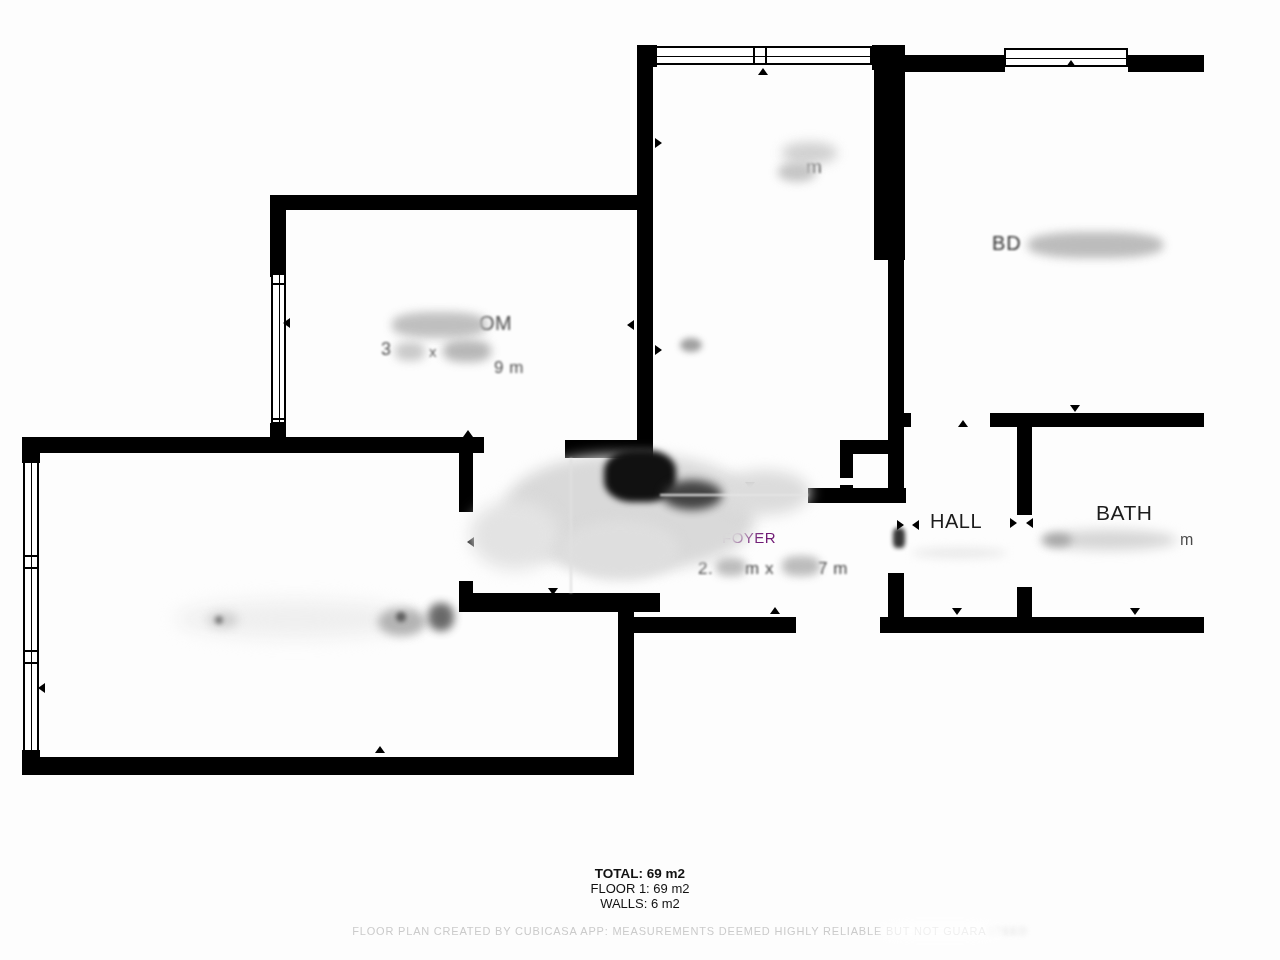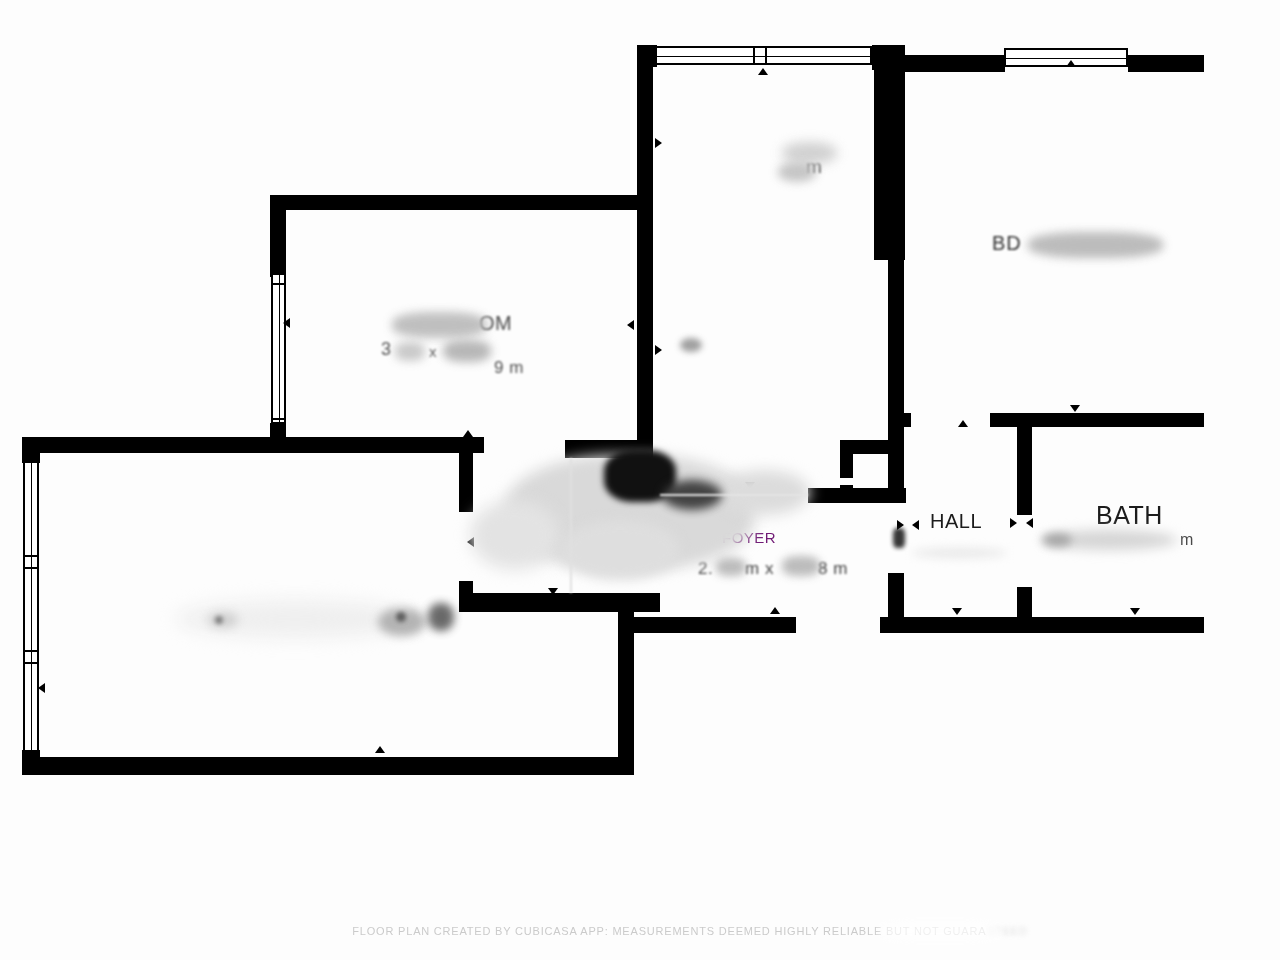--- a/index.html
+++ b/index.html
@@ -11,21 +11,21 @@
   .window.v::after{content:"";position:absolute;top:0;bottom:0;left:50%;width:1px;background:#000;}
   .mull{position:absolute;background:#000;}
   .tick{position:absolute;width:0;height:0;}
   .tick.up{border-left:5px solid transparent;border-right:5px solid transparent;border-bottom:7px solid #000;}
   .tick.down{border-left:5px solid transparent;border-right:5px solid transparent;border-top:7px solid #000;}
   .tick.left{border-top:5px solid transparent;border-bottom:5px solid transparent;border-right:7px solid #000;}
   .tick.right{border-top:5px solid transparent;border-bottom:5px solid transparent;border-left:7px solid #000;}
   .smudge{position:absolute;pointer-events:none;}
   .lbl{position:absolute;color:#222;white-space:pre;letter-spacing:.5px;}
   #lbl-hall{left:930px;top:510px;font-size:20px;color:#1c1c1c;}
-  #lbl-bath{left:1096px;top:501px;font-size:25px;color:#1c1c1c;}
+  #lbl-bath{left:1096px;top:501px;font-size:21px;color:#1c1c1c;}
   #lbl-bath-m{left:1180px;top:531px;font-size:16px;color:#4a4a4a;filter:blur(.7px);}
   #lbl-foyer{left:722px;top:529px;font-size:15px;color:#701a75;filter:blur(.7px);}
   #lbl-foyer-d1{left:698px;top:559px;font-size:17px;color:#3f3f3f;filter:blur(.8px);}
   #lbl-foyer-dm{left:745px;top:559px;font-size:17px;color:#3f3f3f;filter:blur(.8px);}
   #lbl-foyer-d2{left:818px;top:559px;font-size:17px;color:#3f3f3f;filter:blur(.8px);}
   #lbl-left-name{left:479px;top:312px;font-size:20px;color:#4a4a4a;filter:blur(.9px);}
   #lbl-left-d1{left:381px;top:339px;font-size:18px;color:#4f4f4f;filter:blur(.8px);}
   #lbl-left-dx{left:429px;top:343px;font-size:15px;color:#5a5a5a;filter:blur(1px);}
   #lbl-left-d2{left:494px;top:358px;font-size:17px;color:#4f4f4f;filter:blur(.8px);}
   #lbl-top-mid{left:806px;top:156px;font-size:19px;color:#3f3f3f;filter:blur(.8px);}
@@ -44,25 +44,30 @@
 
   <div class="lbl" id="lbl-top-mid">m</div>
   <div class="lbl" id="lbl-top-right">BD</div>
   <div class="lbl" id="lbl-left-name">OM</div>
   <div class="lbl" id="lbl-left-d1">3</div>
   <div class="lbl" id="lbl-left-dx">x</div>
   <div class="lbl" id="lbl-left-d2">9 m</div>
   <div class="lbl" id="lbl-foyer">FOYER</div>
   <div class="lbl" id="lbl-foyer-d1">2.</div>
   <div class="lbl" id="lbl-foyer-dm">m x</div>
-  <div class="lbl" id="lbl-foyer-d2">8 m</div>
+  <div class="lbl" id="lbl-foyer-d2">7 m</div>
   <div class="lbl" id="lbl-hall">HALL</div>
   <div class="lbl" id="lbl-bath">BATH</div>
   <div class="lbl" id="lbl-bath-m">m</div>
 
+  <div id="summary">
+    <div class="tot">TOTAL: 69 m2</div>
+    <div class="ln">FLOOR 1: 69 m2</div>
+    <div class="ln">WALLS: 6 m2</div>
+  </div>
 
   <div id="footer"><span>FLOOR PLAN CREATED BY CUBICASA APP: MEASUREMENTS DEEMED HIGHLY RELIABLE BUT NOT GUARA</span><span class="tail">NTEED</span></div>
 <div class="w" style="left: 637px; top: 45px; width: 20px; height: 22px;"></div>
     <div class="w" style="left: 872px; top: 45px; width: 33px; height: 25px;"></div>
     <div class="w" style="left: 637px; top: 45px; width: 16px; height: 440px;"></div>
     <div class="w" style="left: 874px; top: 45px; width: 31px; height: 215px;"></div>
     <div class="w" style="left: 888px; top: 255px; width: 16px; height: 248px;"></div>
     <div class="w" style="left: 897px; top: 413px; width: 14px; height: 14px;"></div>
     <div class="w" style="left: 895px; top: 55px; width: 110px; height: 17px;"></div>
     <div class="w" style="left: 1128px; top: 55px; width: 126px; height: 17px;"></div>

